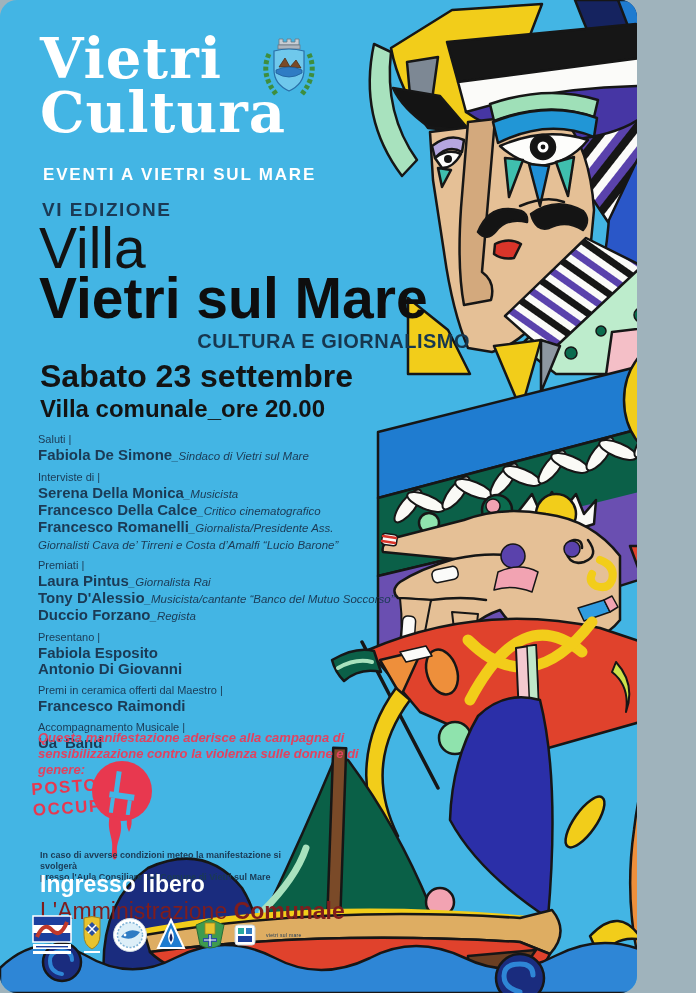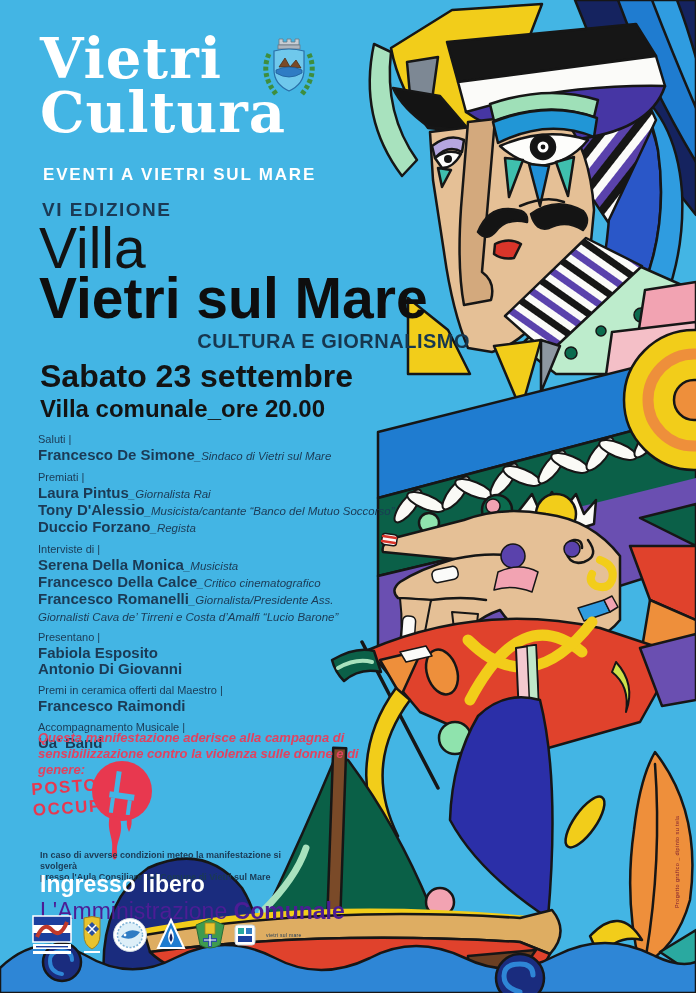--- a/index.html
+++ b/index.html
@@ -1,17 +1,17 @@
 <!DOCTYPE html>
 <html><head>
 <meta charset="utf-8">
 <style>
   html,body{margin:0;padding:0;background:#9fb3bc;}
-  .poster{position:relative;width:696px;height:993px;background:#43B5E4;overflow:hidden;
-          font-family:"Liberation Sans",sans-serif;}
+  .poster{position:relative;width:637px;height:993px;background:#43B5E4;overflow:hidden;
+          font-family:"Liberation Sans",sans-serif;border-radius:17px;}
   .poster *{box-sizing:border-box;}
   .art{position:absolute;inset:0;width:696px;height:993px;}
 
   .brand-line{position:absolute;left:40px;color:#FFFFFF;font-family:"DejaVu Serif",serif;
               font-weight:700;font-size:56px;line-height:56px;letter-spacing:1px;}
   .brand1{top:30px;} .brand2{top:84px;text-align:center;}
   .crest{position:absolute;left:252px;top:36px;}
   .tagline{position:absolute;left:43px;top:165px;color:#FFFFFF;font-size:17px;
            font-weight:700;letter-spacing:1.8px;}
   .edition{position:absolute;left:42px;top:199px;color:#1B3A55;font-size:19px;
@@ -32,21 +32,21 @@
   .pname{font-weight:700;}
   .prole{font-size:11.5px;font-weight:400;}
   .pnote{font-size:11.5px;font-style:italic;line-height:14px;margin-top:2px;}
 
   .campaign{position:absolute;left:38px;top:730px;width:335px;color:#E2425F;font-size:13px;
             line-height:16px;font-weight:700;font-style:italic;}
   .posto{position:absolute;left:28px;top:755px;}
   .weather{position:absolute;left:40px;top:850px;color:#1B3A55;font-size:9px;
            line-height:11px;font-weight:700;width:280px;}
   .free-entry{position:absolute;left:40px;top:871px;color:#FFFFFF;font-size:23px;font-weight:700;}
-  .admin{position:absolute;left:40px;top:898px;color:#4c1d95;font-size:23px;font-weight:400;}
+  .admin{position:absolute;left:40px;top:898px;color:#7f1d1d;font-size:23px;font-weight:400;}
   .admin b{font-weight:700;}
   .logos{position:absolute;left:32px;top:912px;display:flex;align-items:center;gap:8px;height:46px;}
   .logo-box{display:flex;flex-direction:column;align-items:center;}
   .logo6-caption{font-size:5px;color:#12355a;margin-left:2px;letter-spacing:.3px;}
   .credit{position:absolute;left:674px;top:908px;transform:rotate(-90deg);transform-origin:0 0;
           font-size:5.5px;color:#7E1C2E;white-space:nowrap;letter-spacing:.4px;}
 </style>
 </head>
 <body>
 
@@ -276,34 +276,34 @@
   <div class="edition">VI EDIZIONE</div>
   <h1 class="title1">Villa</h1>
   <h1 class="title2">Vietri sul Mare</h1>
   <div class="subtitle">CULTURA E GIORNALISMO</div>
   <div class="date">Sabato 23 settembre</div>
   <div class="venue">Villa comunale_ore 20.00</div>
 
   <div class="program" id="program">
       <div class="psec">
         <div class="plabel">Saluti |</div>
-        <div class="pline"><b class="pname">Francesco De Simone</b><i class="prole">_Sindaco di Vietri sul Mare</i></div>
-      </div>
-      <div class="psec">
-        <div class="plabel">Premiati |</div>
-        <div class="pline"><b class="pname">Laura Pintus</b><i class="prole">_Giornalista Rai</i></div>
-        <div class="pline"><b class="pname">Tony D'Alessio</b><i class="prole">_Musicista/cantante “Banco del Mutuo Soccorso”</i></div>
-        <div class="pline"><b class="pname">Duccio Forzano</b><i class="prole">_Regista</i></div>
+        <div class="pline"><b class="pname">Fabiola De Simone</b><i class="prole">_Sindaco di Vietri sul Mare</i></div>
       </div>
       <div class="psec">
         <div class="plabel">Interviste di |</div>
         <div class="pline"><b class="pname">Serena Della Monica</b><i class="prole">_Musicista</i></div>
         <div class="pline"><b class="pname">Francesco Della Calce</b><i class="prole">_Critico cinematografico</i></div>
         <div class="pline"><b class="pname">Francesco Romanelli</b><i class="prole">_Giornalista/Presidente Ass.</i></div>
         <div class="pnote">Giornalisti Cava de’ Tirreni e Costa d’Amalfi “Lucio Barone”</div>
+      </div>
+      <div class="psec">
+        <div class="plabel">Premiati |</div>
+        <div class="pline"><b class="pname">Laura Pintus</b><i class="prole">_Giornalista Rai</i></div>
+        <div class="pline"><b class="pname">Tony D'Alessio</b><i class="prole">_Musicista/cantante “Banco del Mutuo Soccorso”</i></div>
+        <div class="pline"><b class="pname">Duccio Forzano</b><i class="prole">_Regista</i></div>
       </div>
       <div class="psec">
         <div class="plabel">Presentano |</div>
         <div class="pline"><b class="pname">Fabiola Esposito</b></div>
         <div class="pline"><b class="pname">Antonio Di Giovanni</b></div>
       </div>
       <div class="psec">
         <div class="plabel">Premi in ceramica offerti dal Maestro |</div>
         <div class="pline"><b class="pname">Francesco Raimondi</b></div>
       </div>

